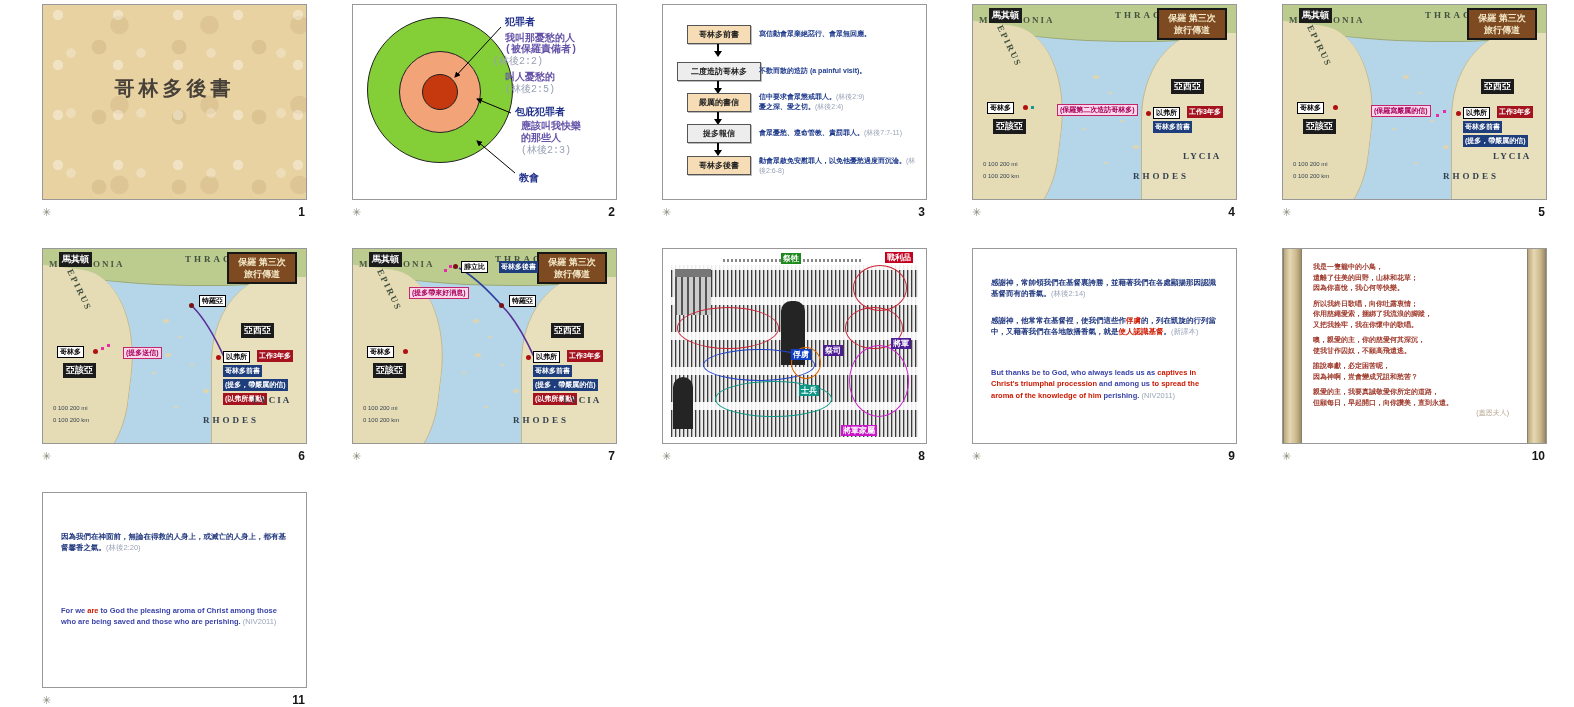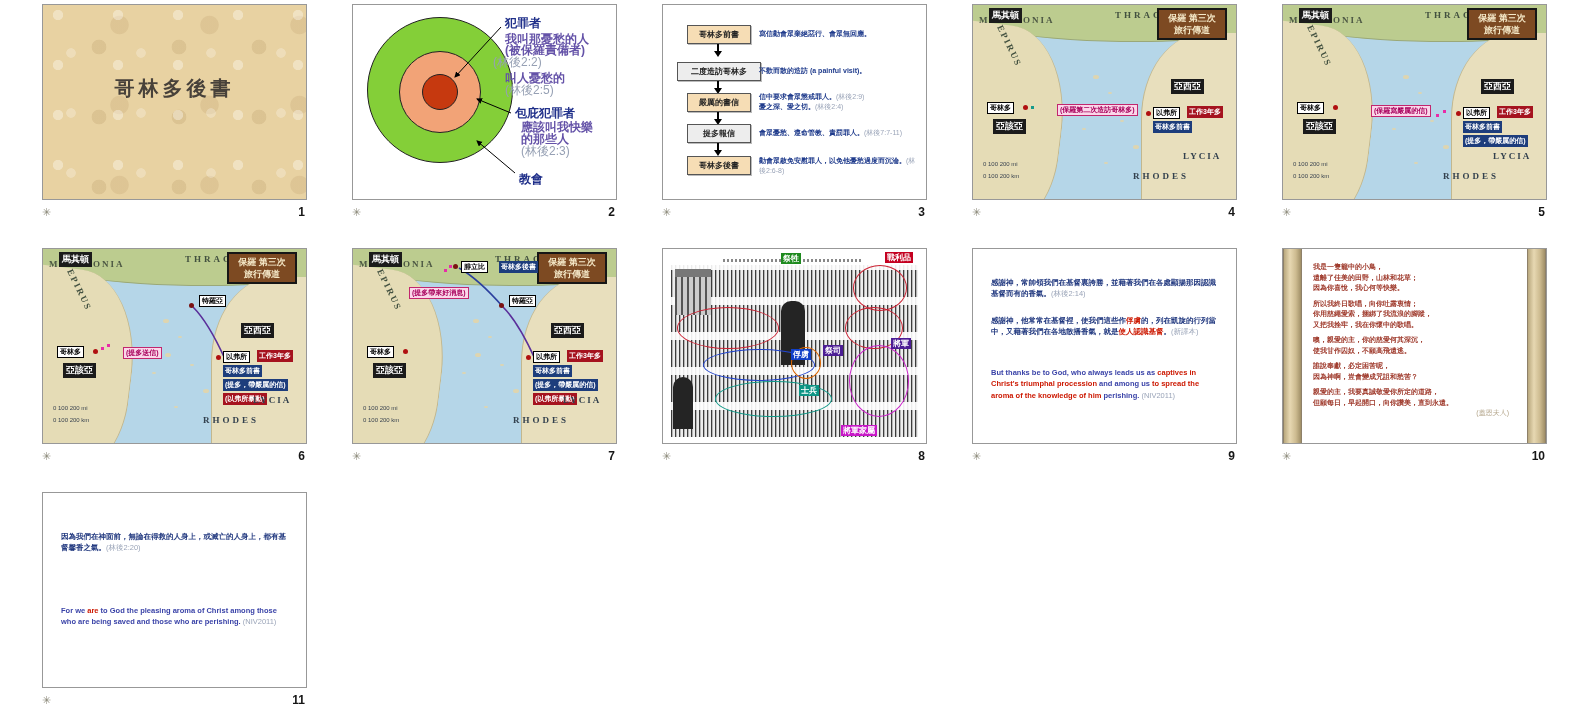--- a/index.html
+++ b/index.html
@@ -22,21 +22,21 @@
     background-size:60px 50px,80px 70px,70px 60px,90px 80px;}
   .t1{position:absolute;left:0;right:0;top:70px;text-align:center;font-size:20px;
       letter-spacing:4px;color:#47413a;font-weight:600;
       font-family:"Liberation Serif", serif;}
 
   
   .circ{position:absolute;border-radius:50%;border:1px solid #222;}
   .c-out{left:14px;top:12px;width:144px;height:144px;background:#84cf38;}
   .c-mid{left:46px;top:46px;width:80px;height:80px;background:#f2a377;}
   .c-in{left:69px;top:69px;width:34px;height:34px;background:#c6390f;}
-  .lbl2{position:absolute;font-size:12px;line-height:1.1;white-space:nowrap;}
+  .lbl2{position:absolute;font-size:10px;line-height:1.1;white-space:nowrap;font-family:Liberation Mono, monospace;}
   .hd2{color:#20308a;font-weight:bold;}
   .bd2{color:#6452a8;font-weight:bold;}
   .rf2{color:#96a0b4;}
 
   
   .fbox{position:absolute;border:1px solid #555;font-size:8px;font-weight:bold;color:#222;
         display:flex;align-items:center;justify-content:center;white-space:nowrap;
         height:17px;box-shadow:1px 1px 0 #bbb;}
   .ftan{background:#f6ddb5;} .fgry{background:#ededed;}
   .stem{position:absolute;width:2px;height:7px;background:#000;}

